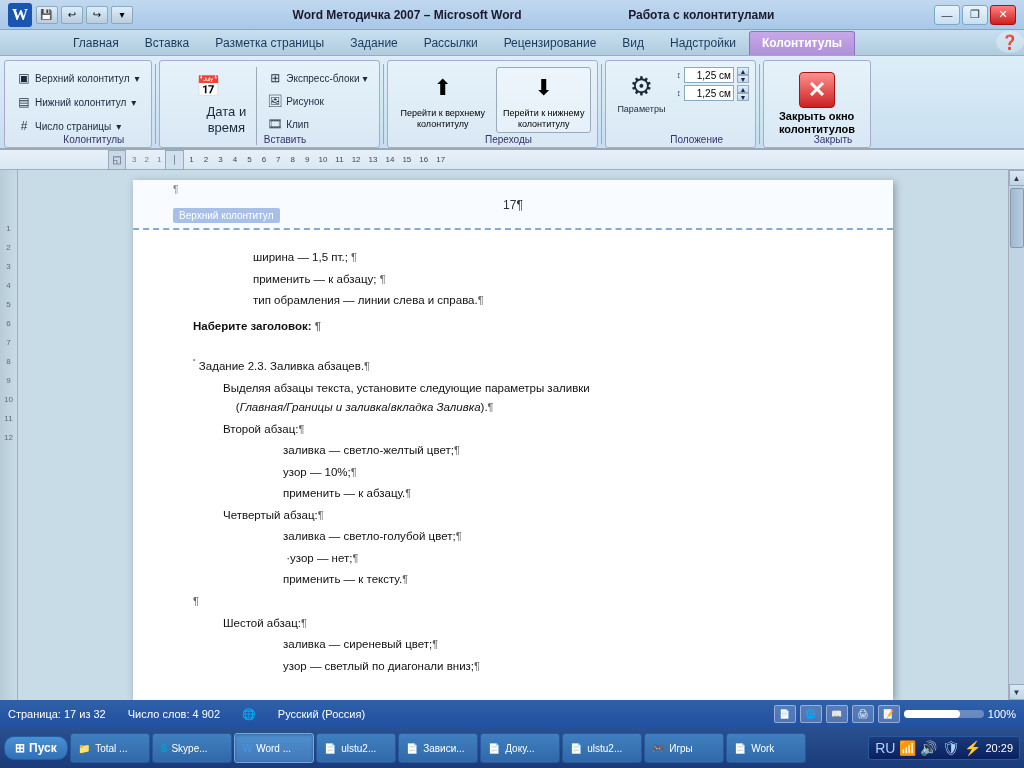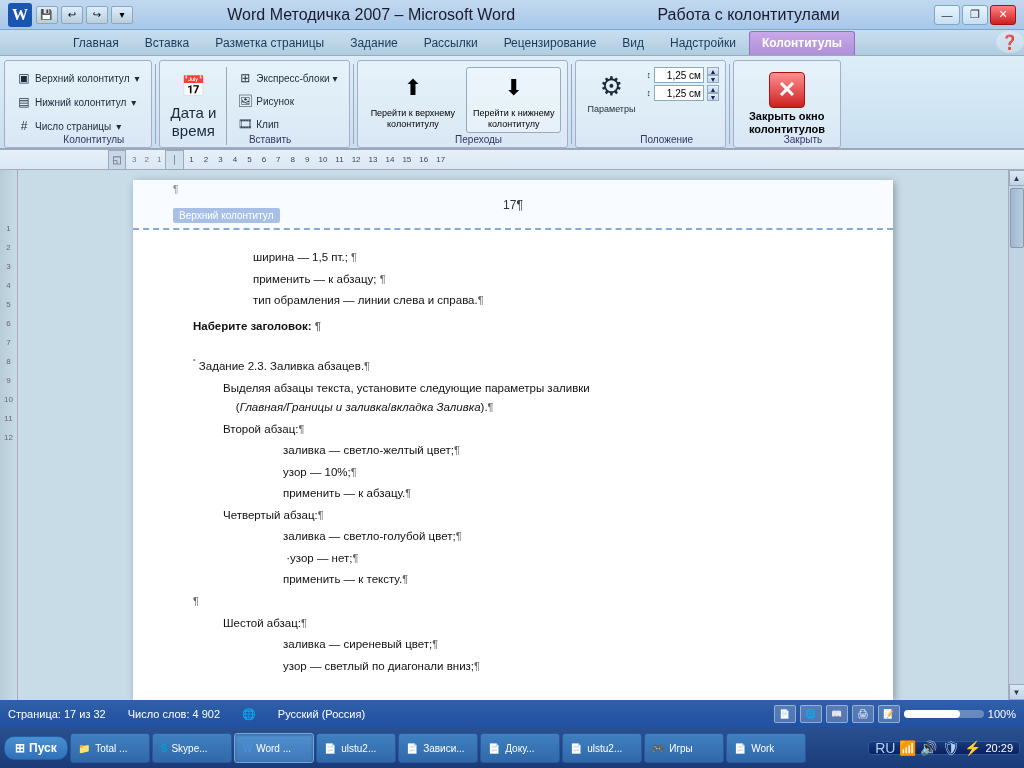--- a/index.html
+++ b/index.html
@@ -9,21 +9,21 @@
     .title-bar {
       background: linear-gradient(to bottom, #c2d8f0, #a8c8e8);
       height: 30px;
       display: flex;
       align-items: center;
       justify-content: space-between;
       padding: 0 8px;
       border-bottom: 1px solid #7aa8d0;
     }
     .title-bar-left { display: flex; align-items: center; gap: 4px; }
-    .title-bar-center { font-size: 16px; color: #1a1a2e; font-weight: normal; }
+    .title-bar-center { font-size: 12px; color: #1a1a2e; font-weight: bold; }
     .title-bar-right { display: flex; align-items: center; gap: 2px; }
     .title-win-btn {
       width: 26px; height: 20px; border: 1px solid #7aa8c8; border-radius: 3px;
       background: linear-gradient(to bottom, #e8f4ff, #c8dff0);
       display: flex; align-items: center; justify-content: center;
       cursor: pointer; font-size: 11px; color: #333;
     }
     .title-win-btn.close { background: linear-gradient(to bottom, #ff8080, #cc2020); color: white; border-color: #aa1010; }
     .quick-access { display: flex; gap: 3px; align-items: center; }
     .qa-btn { width: 22px; height: 18px; border: 1px solid #8ab; border-radius: 2px; background: linear-gradient(to bottom, #def, #bcd); display: flex; align-items: center; justify-content: center; font-size: 10px; cursor: pointer; }
@@ -359,21 +359,21 @@
     }
     .taskbar-spacer { flex: 1; }
     .taskbar-right {
       display: flex;
       align-items: center;
       gap: 4px;
       background: linear-gradient(to bottom, #1a3a78, #0a2060);
       padding: 2px 6px;
       border-radius: 3px;
       border: 1px solid #2858a0;
-      height: 14px;
+      height: 24px;
     }
     .sys-icon { color: #aad4f8; font-size: 14px; cursor: pointer; }
     .clock { color: white; font-size: 11px; }
 
     
     .ribbon-sep {
       width: 1px;
       background: #9ab;
       margin: 4px 2px;
       align-self: stretch;
@@ -490,21 +490,21 @@
     <div class="ribbon-group-label">Колонтитулы</div>
   </div>
 
   <div class="ribbon-sep"></div>
 
   <div class="ribbon-group" style="min-width:160px;">
     <div class="ribbon-group-content" style="align-items:flex-start;">
 
       <div class="ribbon-btn" style="min-width:42px;">
         <div class="ribbon-btn-icon">📅</div>
-        <span style="font-size:15px;line-height:1.2;">Дата и<br>время</span>
+        <span style="font-size:13px;line-height:1.2;margin-left:36px;">Дата и<br>время</span>
       </div>
       <div class="ribbon-sep" style="margin:0 2px;"></div>
 
       <div class="insert-col">
         <div class="ribbon-btn-small">
           <div class="small-icon">⊞</div>
           <span>Экспресс-блоки</span>
           <span>▾</span>
         </div>
         <div class="ribbon-btn-small">

